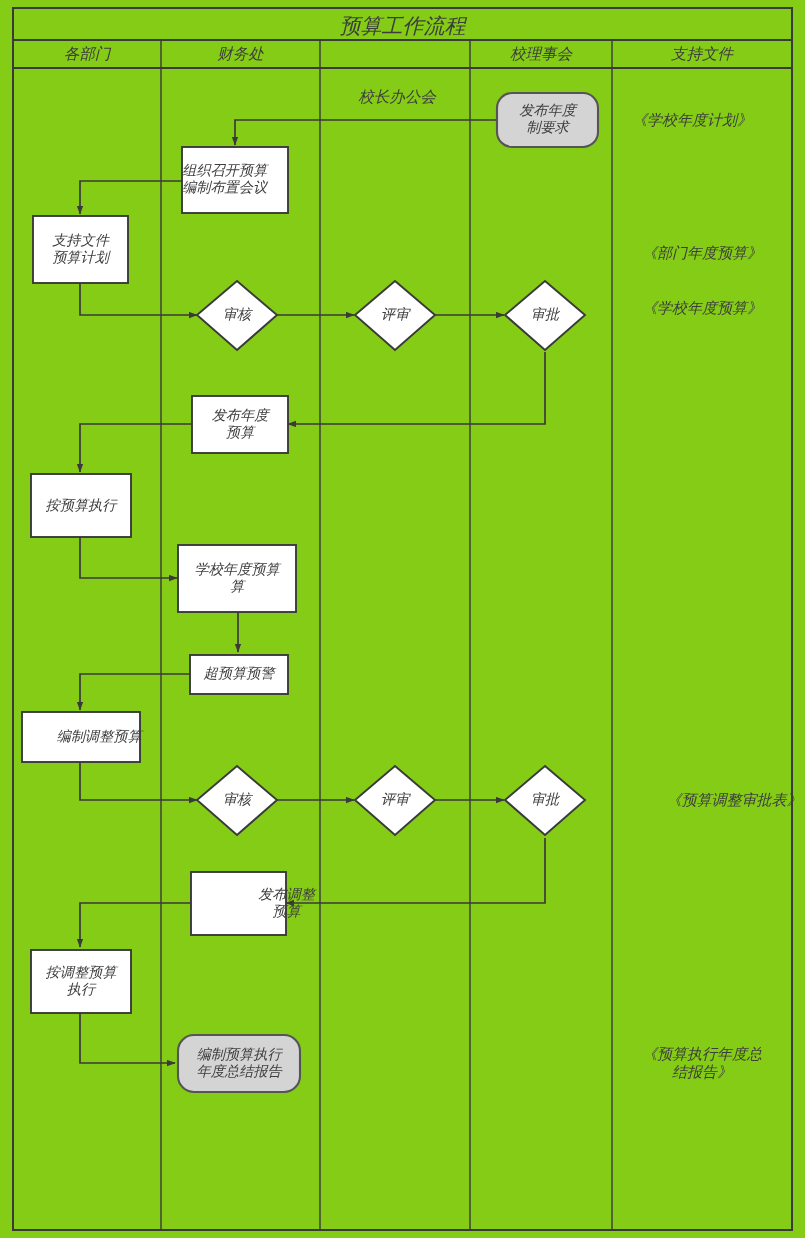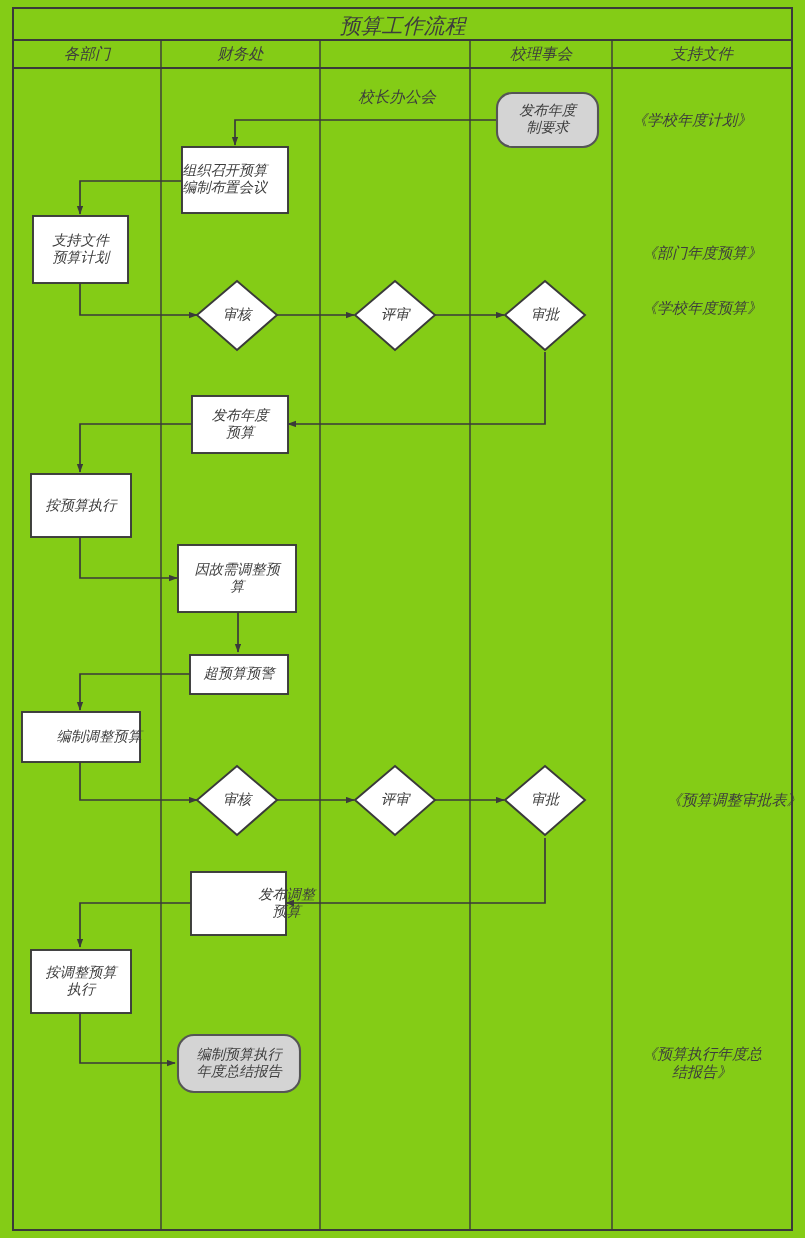--- a/index.html
+++ b/index.html
@@ -192,21 +192,21 @@
 
   <div class="txt node-txt" style="left:355px; top:306px; width:80px;">评审</div>
 
   <div class="txt node-txt" style="left:505px; top:306px; width:80px;">审批</div>
 
   <div class="txt node-txt" style="left:192px; top:407px; width:96px;">发布年度
 预算</div>
 
   <div class="txt node-txt" style="left:31px; top:497px; width:100px;">按预算执行</div>
 
-  <div class="txt node-txt" style="left:178px; top:561px; width:118px;">因故需调整预
+  <div class="txt node-txt" style="left:178px; top:561px; width:118px;">学校年度预算
 算</div>
 
   <div class="txt node-txt" style="left:190px; top:665px; width:98px;">超预算预警</div>
 
   <div class="txt node-txt" style="left:22px; top:728px; width:118px;margin-left:18px;">编制调整预算</div>
 
   <div class="txt node-txt" style="left:197px; top:791px; width:80px;">审核</div>
 
   <div class="txt node-txt" style="left:355px; top:791px; width:80px;">评审</div>
 

